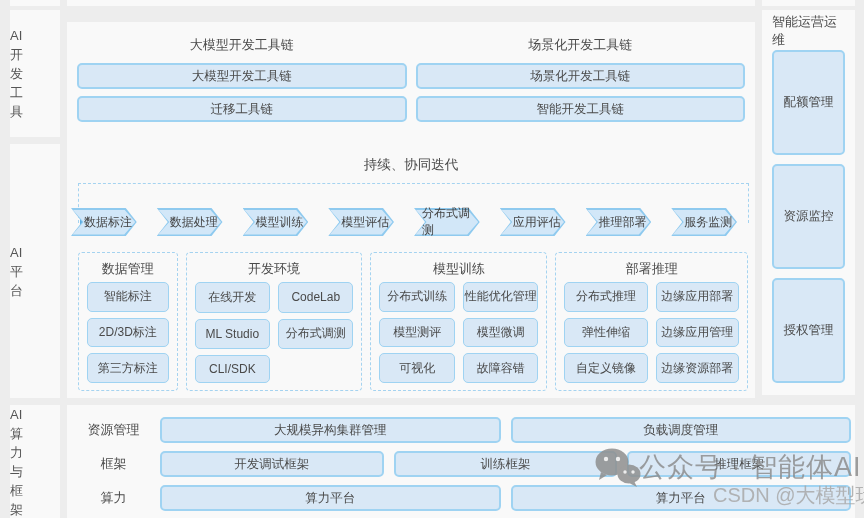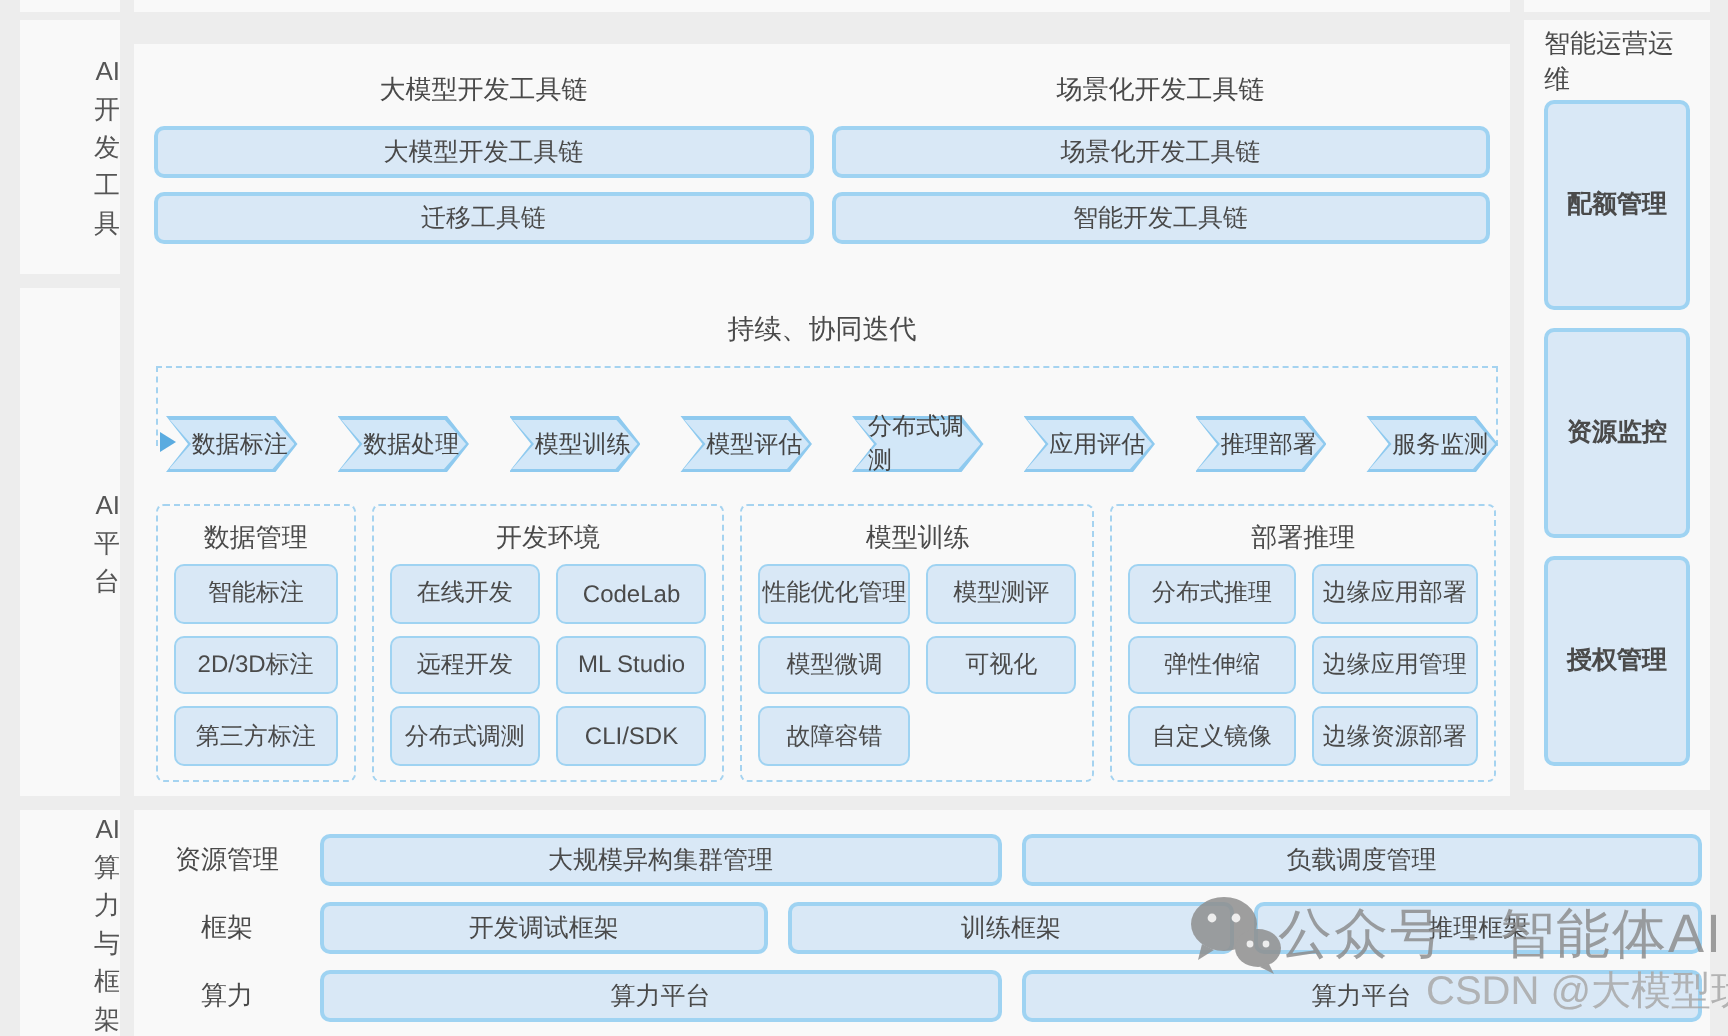--- a/index.html
+++ b/index.html
@@ -17,21 +17,21 @@
   body{
     position:relative;
     background:var(--page_bg);
     font-family:"Liberation Sans","DejaVu Sans",sans-serif;
     color:var(--text);
   }
   .panel{position:absolute;background:var(--panel_bg);}
   .sliver{position:absolute;top:0;height:6px;background:var(--panel_bg);}
 
   
-  .vlabel{display:flex;flex-direction:column;align-items:flex-end;justify-content:center;
+  .vlabel{display:flex;flex-direction:column;align-items:flex-start;justify-content:center;
           gap:4px;font-size:13px;color:#555;}
   .vlabel span{line-height:15px;}
 
   
   .bbox{background:var(--box_fill);border:2px solid var(--box_border);border-radius:5px;
         display:flex;align-items:center;justify-content:center;
         font-size:12.5px;color:var(--text);white-space:nowrap;overflow:hidden;}
 
   
   #top-panel{left:67px;top:22px;width:688px;height:127px;padding:12px 10px;}
@@ -43,40 +43,40 @@
 
   
   #mid-panel{left:67px;top:144px;width:688px;height:254px;}
   #mid-title{position:absolute;top:12px;left:0;right:0;text-align:center;font-size:13.5px;}
   #loop{position:absolute;left:11px;top:39px;width:671px;height:40px;
         border-top:1.5px dashed var(--dashed);
         border-left:1.5px dashed var(--dashed);
         border-right:1.5px dashed var(--dashed);}
   #loop-arrow{position:absolute;left:13px;top:72px;width:0;height:0;
         border-left:8px solid #5aabe0;border-top:5px solid transparent;border-bottom:5px solid transparent;}
-  #pipeline{position:absolute;left:16px;top:64px;width:666px;height:28px;display:flex;gap:20px;}
+  #pipeline{position:absolute;left:4px;top:64px;width:666px;height:28px;display:flex;gap:20px;}
   .chev{position:relative;flex:1;}
   .chev .out,.chev .in{position:absolute;
         clip-path:polygon(0 0,calc(100% - 11px) 0,100% 50%,calc(100% - 11px) 100%,0 100%,11px 50%);}
   .chev .out{inset:0;background:var(--arrow_border);}
   .chev .in{inset:1.5px 1.5px;background:var(--arrow_fill);}
   .chev .lbl{position:absolute;inset:0;display:flex;align-items:center;justify-content:center;
         padding-left:8px;font-size:12px;color:#444;}
 
   #subpanels{position:absolute;left:11px;top:108px;right:7px;bottom:7px;display:flex;gap:8px;}
   .subpanel{border:1.5px dashed var(--dashed);border-radius:4px;padding:5px 8px 7px;
         display:flex;flex-direction:column;}
   .subpanel .grid{display:grid;gap:6px 8px;flex:1;margin-top:2px;}
   .subpanel .bbox{font-size:12px;border-width:1.5px;}
 
   
   #right-panel{left:762px;top:10px;width:93px;height:385px;padding:8px 10px 12px;
         display:flex;flex-direction:column;}
   #right-panel .col-title{height:26px;font-size:13px;}
-  #right-panel .stack{flex:1;display:flex;flex-direction:column;gap:9px;margin-top:6px;font-weight:bold;}
+  #right-panel .stack{flex:1;display:flex;flex-direction:column;gap:9px;margin-top:6px;}
   #right-panel .bbox{flex:1;font-size:12.5px;}
 
   
   #bottom-panel{left:67px;top:405px;width:788px;height:113px;padding:12px 4px 0 0;}
   .brow{display:flex;height:26px;margin-bottom:8px;text-align:center;}
   .brow .rlabel{width:93px;display:flex;align-items:center;justify-content:center;
         font-size:13px;color:#4a4a4a;}
   .brow .boxes{flex:1;display:flex;gap:10px;}
   .brow .bbox{flex:1;height:26px;}
 
@@ -186,29 +186,29 @@
         <div class="bbox">智能标注</div>
         <div class="bbox">2D/3D标注</div>
         <div class="bbox">第三方标注</div>
       </div>
     </div>
     <div class="subpanel" style="flex:181;">
       <div class="col-title">开发环境</div>
       <div class="grid" style="grid-template-columns:1fr 1fr;">
         <div class="bbox">在线开发</div>
         <div class="bbox">CodeLab</div>
-        <div class="bbox">远程开发</div>
         <div class="bbox">ML Studio</div>
         <div class="bbox">分布式调测</div>
         <div class="bbox">CLI/SDK</div>
       </div>
     </div>
     <div class="subpanel" style="flex:181;">
       <div class="col-title">模型训练</div>
       <div class="grid" style="grid-template-columns:1fr 1fr;">
+        <div class="bbox">分布式训练</div>
         <div class="bbox">性能优化管理</div>
         <div class="bbox">模型测评</div>
         <div class="bbox">模型微调</div>
         <div class="bbox">可视化</div>
         <div class="bbox">故障容错</div>
       </div>
     </div>
     <div class="subpanel" style="flex:199;">
       <div class="col-title">部署推理</div>
       <div class="grid" style="grid-template-columns:1fr 1fr;">

